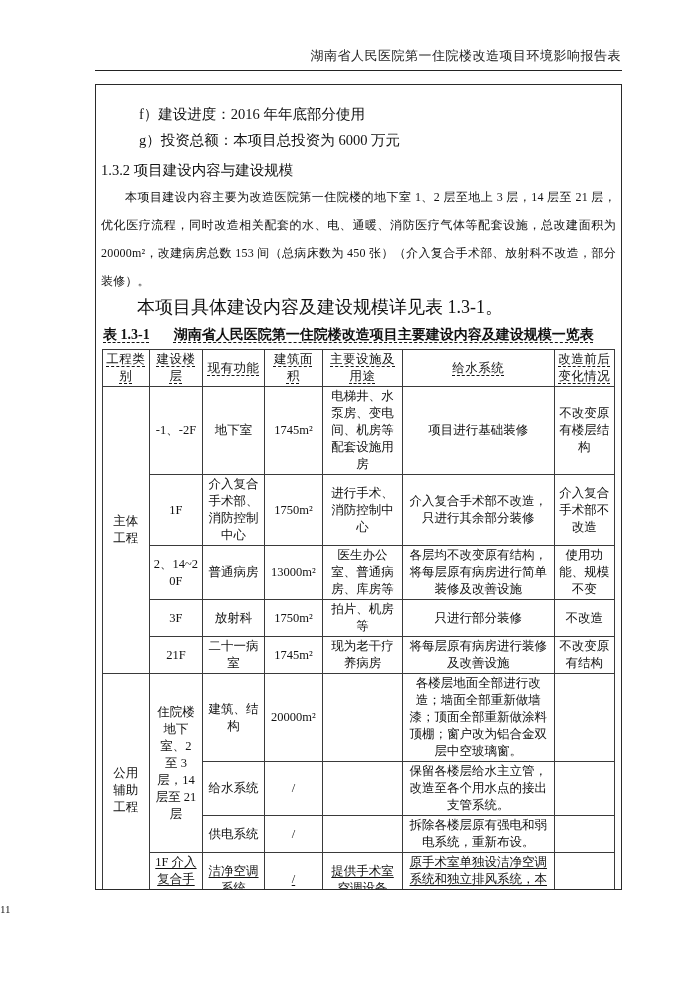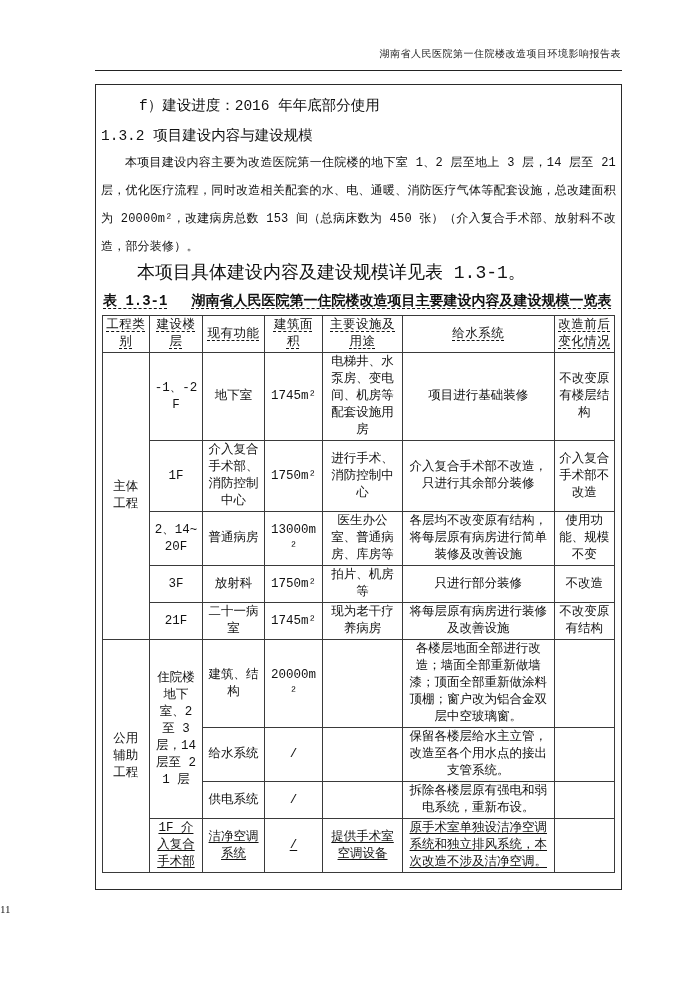--- a/index.html
+++ b/index.html
@@ -5,32 +5,31 @@
   * { margin: 0; padding: 0; box-sizing: border-box; }
   html, body { background: #ffffff; }
   body {
     width: 700px; height: 989px; position: relative;
     font-family: "Liberation Serif", "DejaVu Serif", serif;
     color: #111111;
     overflow: hidden;
   }
   .page-header-title {
     position: absolute; top: 47px; right: 79px;
-    font-size: 10px; letter-spacing: 0.5px; color: #222;
+    font-size: 13px; letter-spacing: 0.5px; color: #222;
   }
   .page-header-rule {
     position: absolute; top: 70px; left: 95px; right: 78px;
     border-top: 1.5px solid #222;
   }
   .content-box {
     position: absolute; top: 84px; left: 95px; width: 527px; height: 806px;
     border: 1.5px solid #2a2a2a;
-    padding: 0 5px;
+    padding: 8px 5px;
     overflow: hidden;
-    font-family: Liberation Mono, monospace;
   }
   .item-line { font-size: 14.5px; line-height: 26px; padding-left: 38px; }
   .item-f { margin-top: 8px; }
   .section-heading { font-size: 14.5px; line-height: 26px; margin-top: 4px; }
   .body-para {
     font-size: 12px; line-height: 28px; text-align: justify;
     text-indent: 2em; letter-spacing: 0.2px;
   }
   .ref-line { font-size: 18px; line-height: 24px; text-indent: 2em; }
   .table-caption {
@@ -71,20 +70,21 @@
 </style>
 </head>
 <body>
 
 <div class="page-header-title">湖南省人民医院第一住院楼改造项目环境影响报告表</div>
 <div class="page-header-rule"></div>
 
 <div class="content-box">
 
   <p class="item-line item-f">f）建设进度：2016 年年底部分使用</p>
+  <p class="item-line">g）投资总额：本项目总投资为 6000 万元</p>
 
   <p class="section-heading">1.3.2 项目建设内容与建设规模</p>
 
   <p class="body-para">本项目建设内容主要为改造医院第一住院楼的地下室 1、2 层至地上 3 层，14 层至 21 层，优化医疗流程，同时改造相关配套的水、电、通暖、消防医疗气体等配套设施，总改建面积为 20000m²，改建病房总数 153 间（总病床数为 450 张）（介入复合手术部、放射科不改造，部分装修）。</p>
   <p class="ref-line">本项目具体建设内容及建设规模详见表 1.3-1。</p>
 
   <p class="table-caption"><span class="cap-label u-dash">表 1.3-1</span><span class="u-dash">湖南省人民医院第一住院楼改造项目主要建设内容及建设规模一览表</span></p>
 
   <table class="main-table">
     <colgroup>

